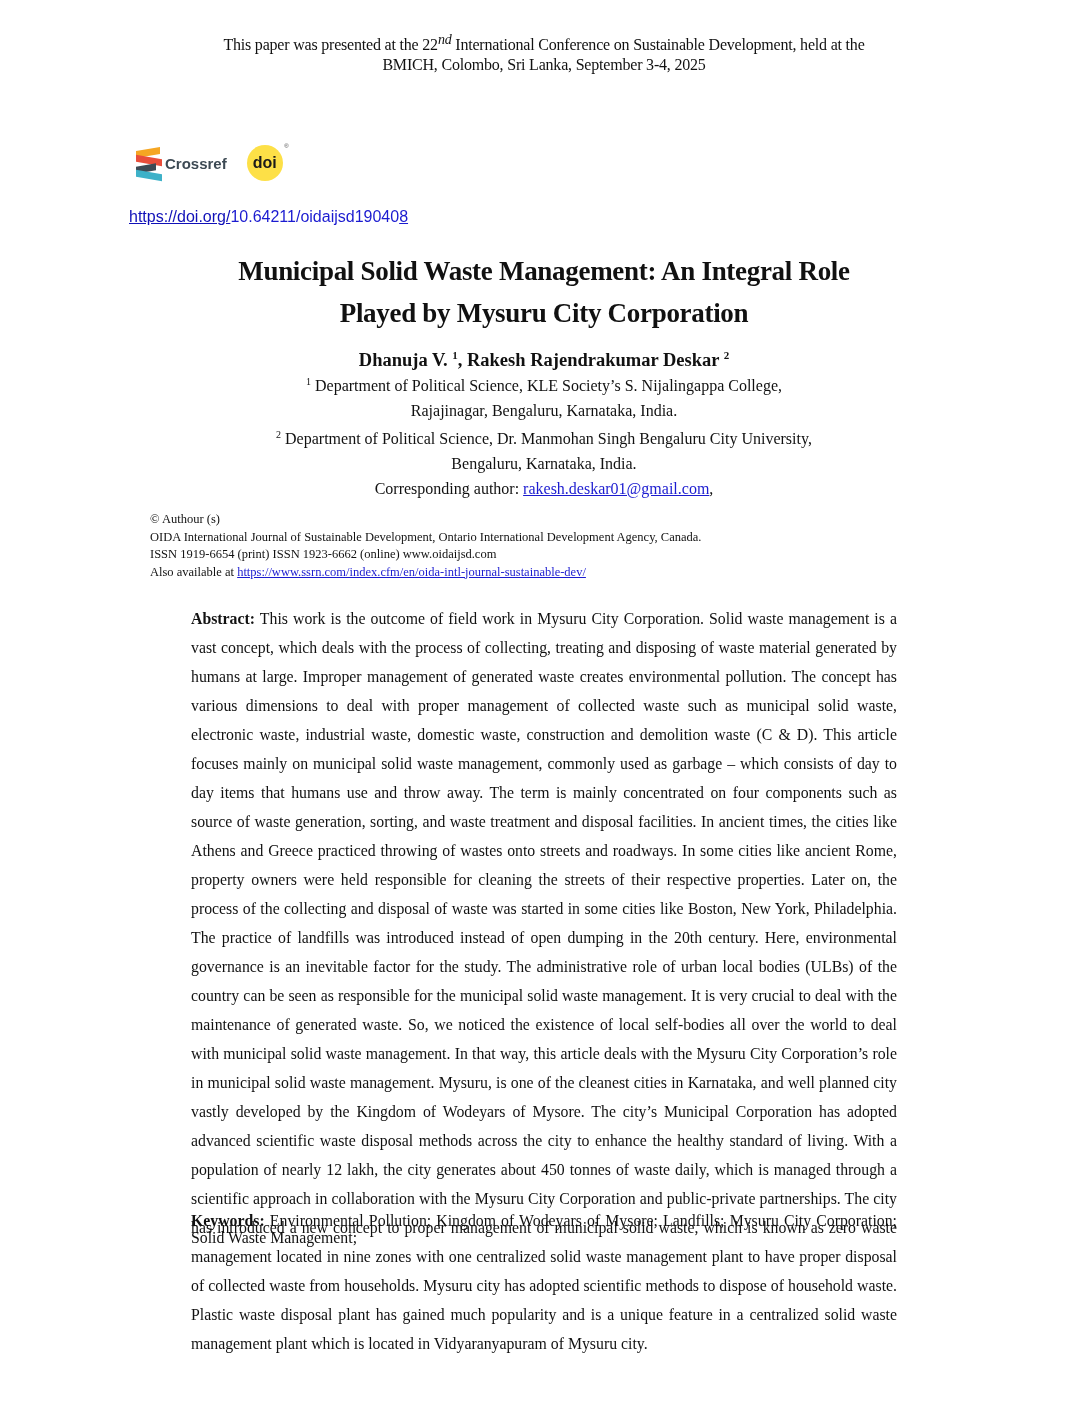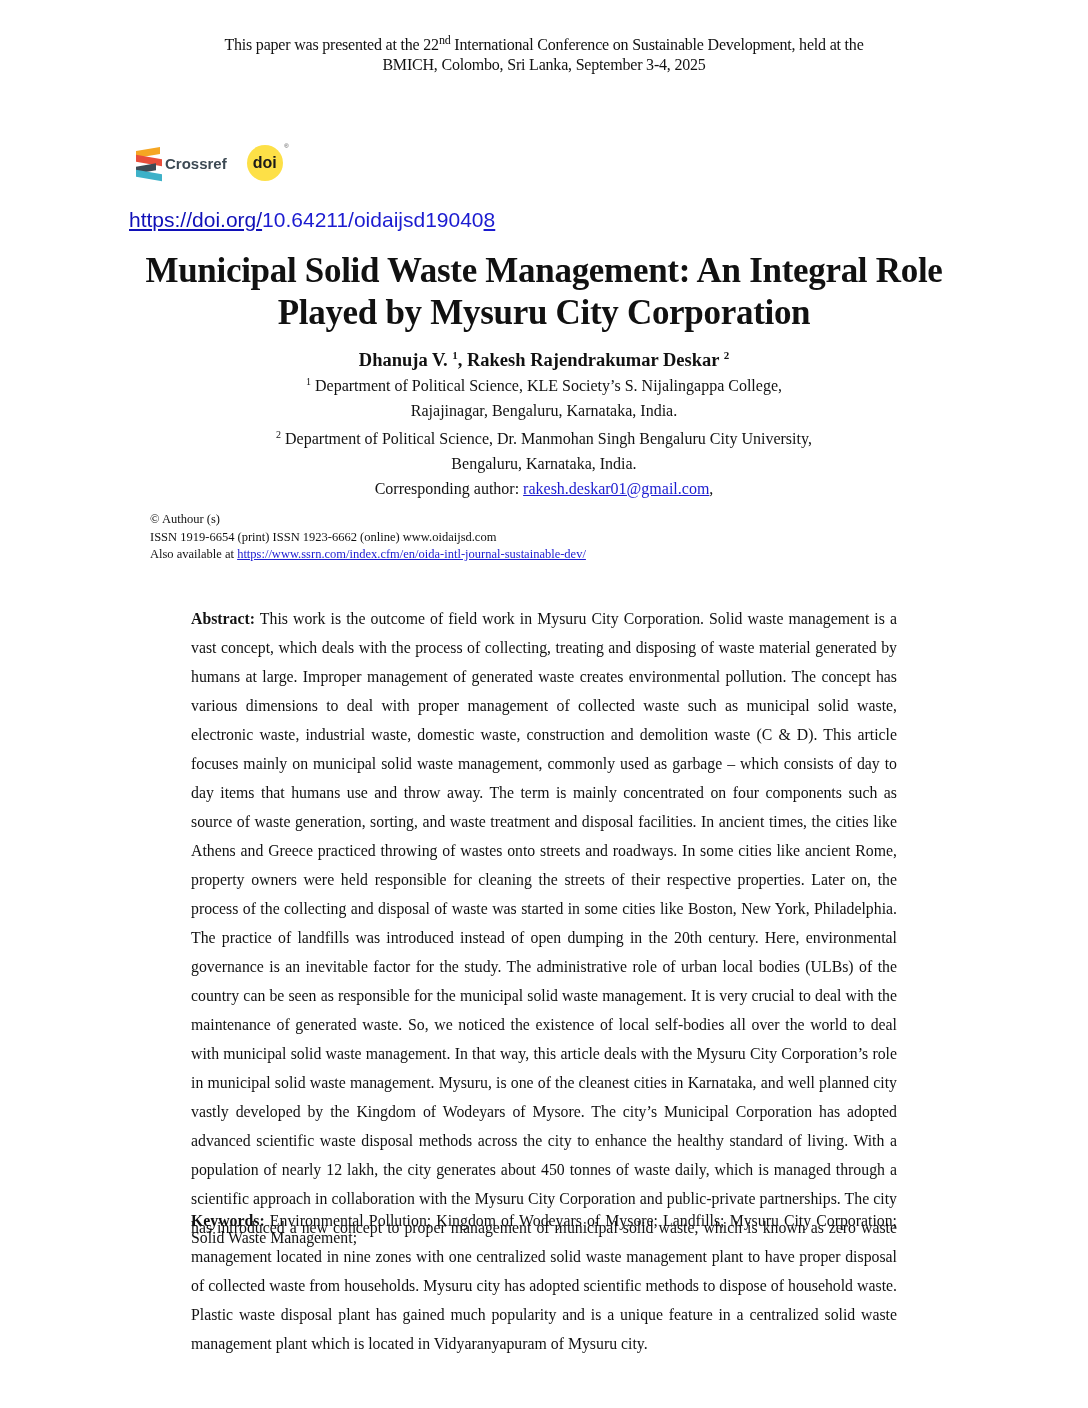--- a/index.html
+++ b/index.html
@@ -18,21 +18,21 @@
     .header-note {
       position: absolute;
       top: 35px;
       left: 130px;
       width: 828px;
       text-align: center;
       font-size: 16px;
       line-height: 20px;
       letter-spacing: -0.2px;
     }
-    .header-note sup { font-size: 12px; line-height: 0; }
+    .header-note sup { font-size: 14px; line-height: 0; font-style: italic; }
     .logos {
       position: absolute;
       top: 143px;
       left: 136px;
       height: 40px;
       display: flex;
       align-items: center;
     }
     .crossref {
       display: flex;
@@ -81,33 +81,33 @@
       right: -6px;
       font-size: 6px;
       color: #444;
       font-weight: normal;
     }
     .doi-link {
       position: absolute;
       top: 208px;
       left: 129px;
       font-family: "Liberation Sans", "DejaVu Sans", sans-serif;
-      font-size: 21px;
+      font-size: 16px;
       color: #1b1bd0;
       text-decoration: none;
     }
     .doi-link .u { text-decoration: underline; color: #1010b8; }
     .doi-link .last { text-decoration: underline; }
     .title {
       position: absolute;
       top: 250px;
       left: 100px;
       width: 888px;
       text-align: center;
-      font-size: 35px;
+      font-size: 27px;
       font-weight: bold;
       line-height: 42px;
       letter-spacing: -0.3px;
       margin: 0;
     }
     .authors {
       position: absolute;
       top: 344px;
       left: 140px;
       width: 808px;
@@ -198,19 +198,20 @@
 <div class="affil">
   <div><sup>1</sup><span> Department of Political Science, KLE Society’s S. Nijalingappa College,</span></div>
   <div>Rajajinagar, Bengaluru, Karnataka, India.</div>
   <div><sup>2</sup><span> Department of Political Science, Dr. Manmohan Singh Bengaluru City University,</span></div>
   <div>Bengaluru, Karnataka, India.</div>
   <div><span>Corresponding author: </span><a>rakesh.deskar01@gmail.com</a><span>,</span></div>
 </div>
 
 <div class="copyright">
   <div>© Authour (s)</div>
+  <div>OIDA International Journal of Sustainable Development, Ontario International Development Agency, Canada.</div>
   <div>ISSN 1919-6654 (print) ISSN 1923-6662 (online) www.oidaijsd.com</div>
   <div><span>Also available at </span><a>https://www.ssrn.com/index.cfm/en/oida-intl-journal-sustainable-dev/</a></div>
 </div>
 
 <p class="abstract"><b>Abstract:</b><span> This work is the outcome of field work in Mysuru City Corporation. Solid waste management is a vast concept, which deals with the process of collecting, treating and disposing of waste material generated by humans at large. Improper management of generated waste creates environmental pollution. The concept has various dimensions to deal with proper management of collected waste such as municipal solid waste, electronic waste, industrial waste, domestic waste, construction and demolition waste (C &amp; D). This article focuses mainly on municipal solid waste management, commonly used as garbage – which consists of day to day items that humans use and throw away. The term is mainly concentrated on four components such as source of waste generation, sorting, and waste treatment and disposal facilities. In ancient times, the cities like Athens and Greece practiced throwing of wastes onto streets and roadways. In some cities like ancient Rome, property owners were held responsible for cleaning the streets of their respective properties. Later on, the process of the collecting and disposal of waste was started in some cities like Boston, New York, Philadelphia. The practice of landfills was introduced instead of open dumping in the 20th century. Here, environmental governance is an inevitable factor for the study. The administrative role of urban local bodies (ULBs) of the country can be seen as responsible for the municipal solid waste management. It is very crucial to deal with the maintenance of generated waste. So, we noticed the existence of local self-bodies all over the world to deal with municipal solid waste management. In that way, this article deals with the Mysuru City Corporation’s role in municipal solid waste management. Mysuru, is one of the cleanest cities in Karnataka, and well planned city vastly developed by the Kingdom of Wodeyars of Mysore. The city’s Municipal Corporation has adopted advanced scientific waste disposal methods across the city to enhance the healthy standard of living. With a population of nearly 12 lakh, the city generates about 450 tonnes of waste daily, which is managed through a scientific approach in collaboration with the Mysuru City Corporation and public-private partnerships. The city has introduced a new concept to proper management of municipal solid waste, which is known as zero waste management located in nine zones with one centralized solid waste management plant to have proper disposal of collected waste from households. Mysuru city has adopted scientific methods to dispose of household waste. Plastic waste disposal plant has gained much popularity and is a unique feature in a centralized solid waste management plant which is located in Vidyaranyapuram of Mysuru city.</span></p>
 
 <p class="keywords"><b>Keywords:</b><span> Environmental Pollution; Kingdom of Wodeyars of Mysore; Landfills; Mysuru City Corporation; Solid Waste Management;</span></p>
 
 </body></html>

